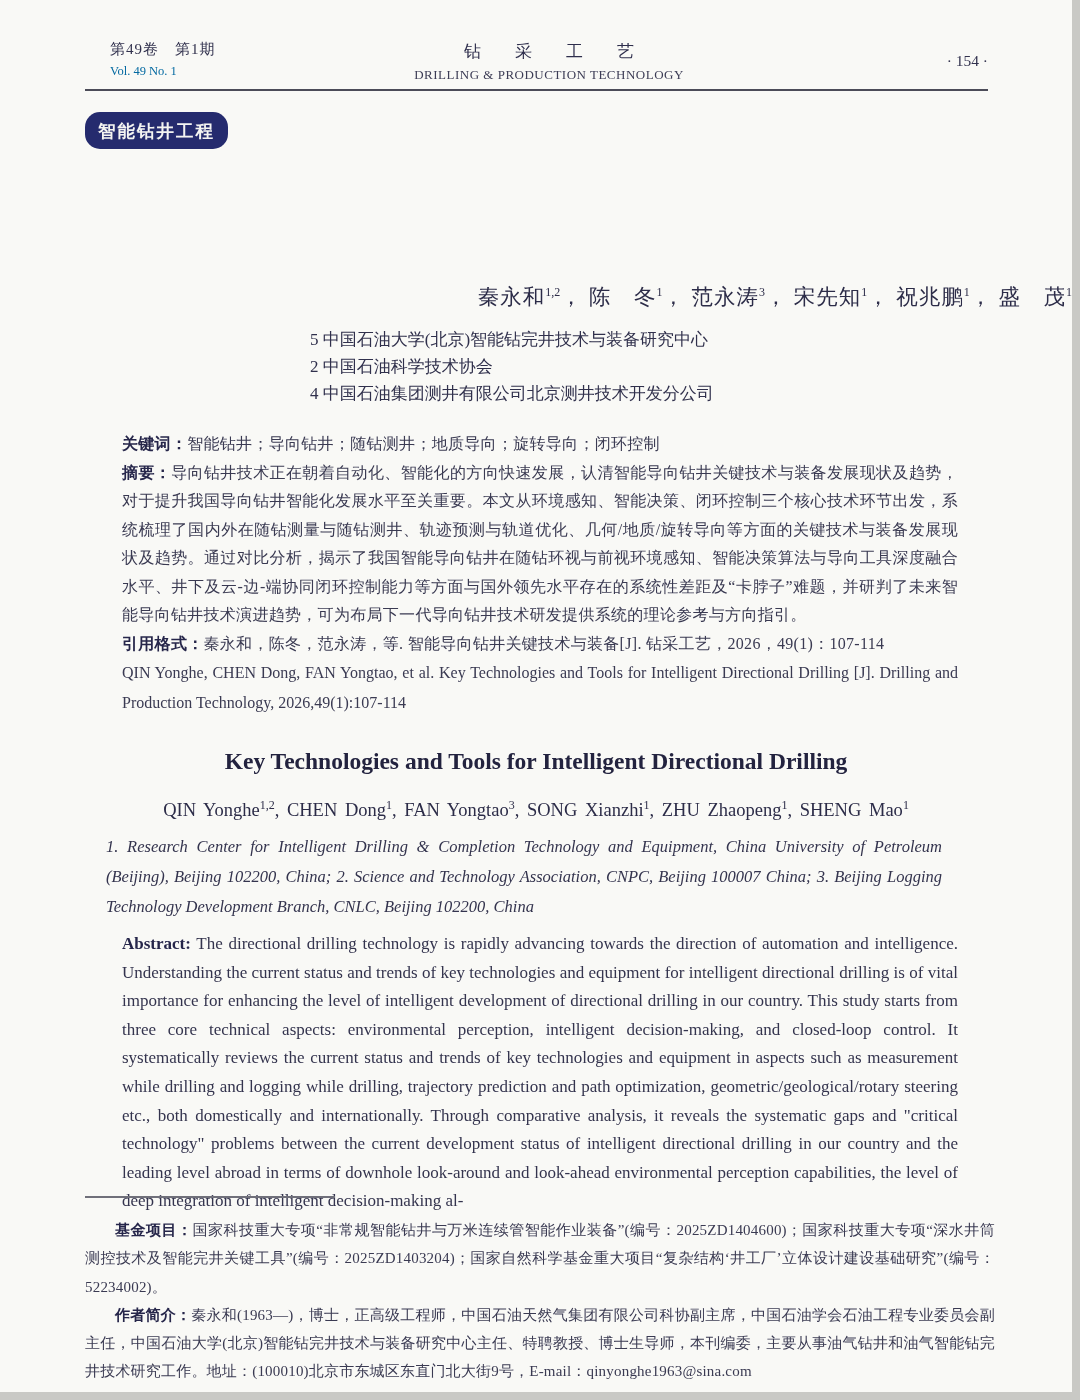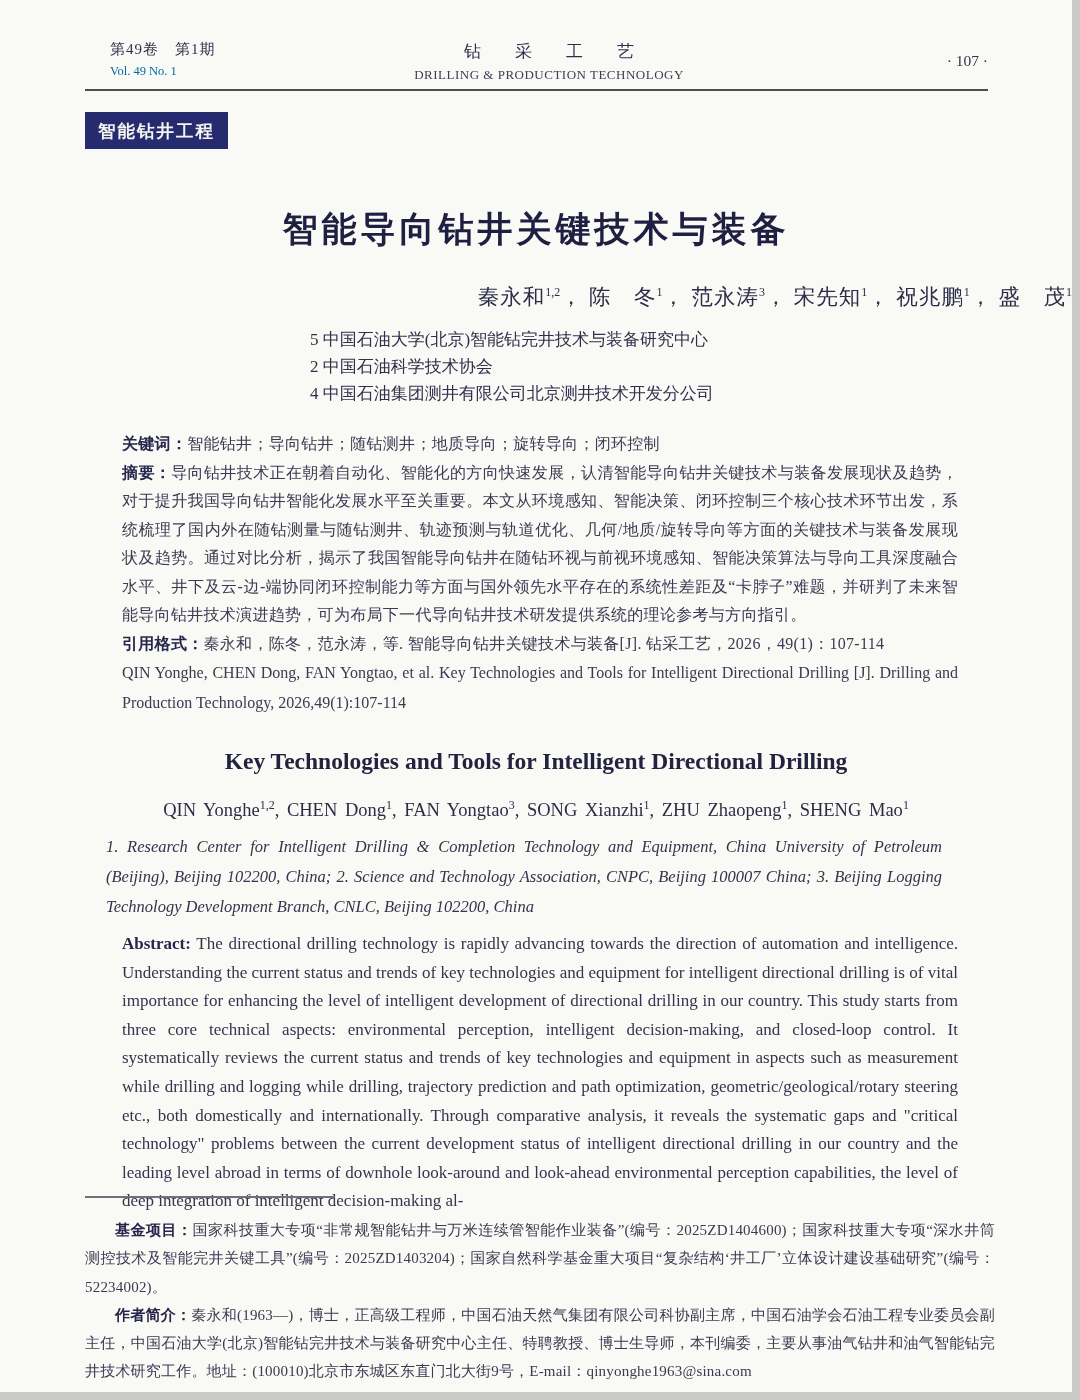--- a/index.html
+++ b/index.html
@@ -42,20 +42,21 @@
   .badge {
     position: absolute;
     left: 85px; top: 112px;
     background: #252b6e;
     color: #f4f4f1;
     font-size: 17.5px;
     font-weight: bold;
     letter-spacing: 2px;
     padding: 7px 13px 6px 13px;
     font-family: "Liberation Sans", "DejaVu Sans", sans-serif;
+    border-radius: 15px;
   }
   
   .title-cn {
     position: absolute;
     left: 0; right: 0; top: 206px;
     text-align: center;
     font-size: 35px;
     font-weight: bold;
     letter-spacing: 4px;
     color: #1f1f42;
@@ -152,27 +153,26 @@
 
   <div class="header">
     <div class="hdr-left">
       <div class="cn">第49卷　第1期</div>
       <div class="en">Vol. 49   No. 1</div>
     </div>
     <div class="hdr-center">
       <div class="cn">钻　　采　　工　　艺</div>
       <div class="en">DRILLING &amp; PRODUCTION TECHNOLOGY</div>
     </div>
-    <div class="hdr-right">·  107  ·</div>
+    <div class="hdr-right">·  154  ·</div>
   </div>
   <div class="header-rule"></div>
 
   <div class="badge">智能钻井工程</div>
 
-  <h1 class="title-cn">智能导向钻井关键技术与装备</h1>
 
   <div class="authors-cn">
     <span><span>秦永和</span><sup>1,2</sup></span><span>，</span>
     <span><span>陈　冬</span><sup>1</sup></span><span>，</span>
     <span><span>范永涛</span><sup>3</sup></span><span>，</span>
     <span><span>宋先知</span><sup>1</sup></span><span>，</span>
     <span><span>祝兆鹏</span><sup>1</sup></span><span>，</span>
     <span><span>盛　茂</span><sup>1</sup></span>
   </div>
 

